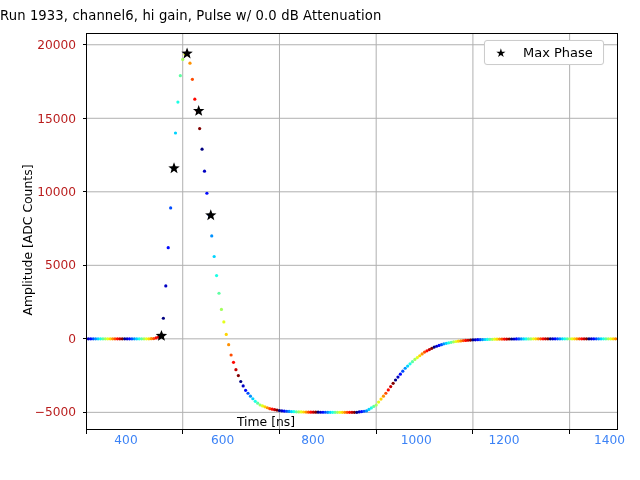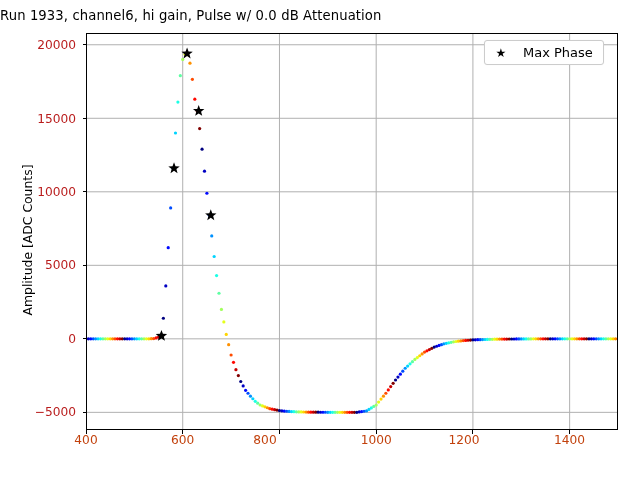--- a/index.html
+++ b/index.html
@@ -25,21 +25,21 @@
     transform:translateY(-50%) rotate(-90deg);
     transform-origin:center center;white-space:nowrap;
     font-size:12.4px;color:#000;
   }
   #xlabel{
     position:absolute;left:0;top:414px;width:532px;text-align:center;
     font-size:12.4px;color:#000;
   }
   .xtick-label{
     position:absolute;top:400px;transform:translateX(-50%);
-    font-size:12.2px;color:#c2410c;white-space:nowrap;
+    font-size:12.2px;color:#3b82f6;white-space:nowrap;margin-left:40px;
   }
   .ytick-label{
     position:absolute;right:542px;transform:translateY(-50%);
     font-size:12.2px;color:#b91c1c;white-space:nowrap;
   }
   .tick-mark{position:absolute;background:#000;}
   #legend{
     position:absolute;left:484px;top:40px;
     border:1px solid #cccccc;border-radius:3px;background:#ffffff;
     padding:4px 10px 4px 8px;display:flex;align-items:center;gap:14px;
@@ -298,21 +298,21 @@
         <path d="M88.02,129.27L89.50,133.24L93.73,133.42L90.42,136.05L91.55,140.13L88.02,137.79L84.50,140.13L85.63,136.05L82.32,133.42L86.54,133.24Z" fill="#000000"></path>
         <path d="M101.08,14.59L102.56,18.55L106.79,18.73L103.48,21.36L104.61,25.44L101.08,23.11L97.55,25.44L98.68,21.36L95.37,18.73L99.60,18.55Z" fill="#000000"></path>
         <path d="M112.69,71.93L114.17,75.89L118.39,76.08L115.08,78.71L116.21,82.78L112.69,80.45L109.16,82.78L110.29,78.71L106.98,76.08L111.21,75.89Z" fill="#000000"></path>
         <path d="M124.78,176.33L126.26,180.29L130.48,180.47L127.17,183.10L128.30,187.18L124.78,184.85L121.25,187.18L122.38,183.10L119.07,180.47L123.30,180.29Z" fill="#000000"></path>
       </svg>
     <div id="axes-frame"></div>
   <div class="xtick-label" style="left: 0px;">400</div>
       <div class="tick-mark" style="left: -0.5px; top: 397px; width: 1px; height: 3.5px;"></div>
       <div class="xtick-label" style="left: 96.7273px;">600</div>
       <div class="tick-mark" style="left: 96.2273px; top: 397px; width: 1px; height: 3.5px;"></div>
-      <div class="xtick-label" style="left: 179px;">800</div>
+      <div class="xtick-label" style="left: 187px;">800</div>
       <div class="tick-mark" style="left: 192.955px; top: 397px; width: 1px; height: 3.5px;"></div>
       <div class="xtick-label" style="left: 290.182px;">1000</div>
       <div class="tick-mark" style="left: 289.682px; top: 397px; width: 1px; height: 3.5px;"></div>
       <div class="xtick-label" style="left: 378px;">1200</div>
       <div class="tick-mark" style="left: 386.409px; top: 397px; width: 1px; height: 3.5px;"></div>
       <div class="xtick-label" style="left: 483.636px;">1400</div>
       <div class="tick-mark" style="left: 483.136px; top: 397px; width: 1px; height: 3.5px;"></div>
       <div class="ytick-label" style="top: 379.356px; margin-left: 40px;">−5000</div>
       <div class="tick-mark" style="left: -3.5px; top: 378.856px; width: 3.5px; height: 1px;"></div>
       <div class="ytick-label" style="top: 305.837px;">0</div>
@@ -321,19 +321,20 @@
       <div class="tick-mark" style="left: -3.5px; top: 231.819px; width: 3.5px; height: 1px;"></div>
       <div class="ytick-label" style="top: 158.8px;">10000</div>
       <div class="tick-mark" style="left: -3.5px; top: 158.3px; width: 3.5px; height: 1px;"></div>
       <div class="ytick-label" style="top: 86px;">15000</div>
       <div class="tick-mark" style="left: -3.5px; top: 84.7815px; width: 3.5px; height: 1px;"></div>
       <div class="ytick-label" style="top: 11.763px;">20000</div>
       <div class="tick-mark" style="left: -3.5px; top: 11.263px; width: 3.5px; height: 1px;"></div>
     </div>
 
   <div id="ylabel">Amplitude [ADC Counts]</div>
+  <div id="xlabel">Time [ns]</div>
 
   <div id="legend">
     <span id="legend-star">★</span>
     <span id="legend-label">Max Phase</span>
   </div>
 
 </div>
 
 </body></html>

